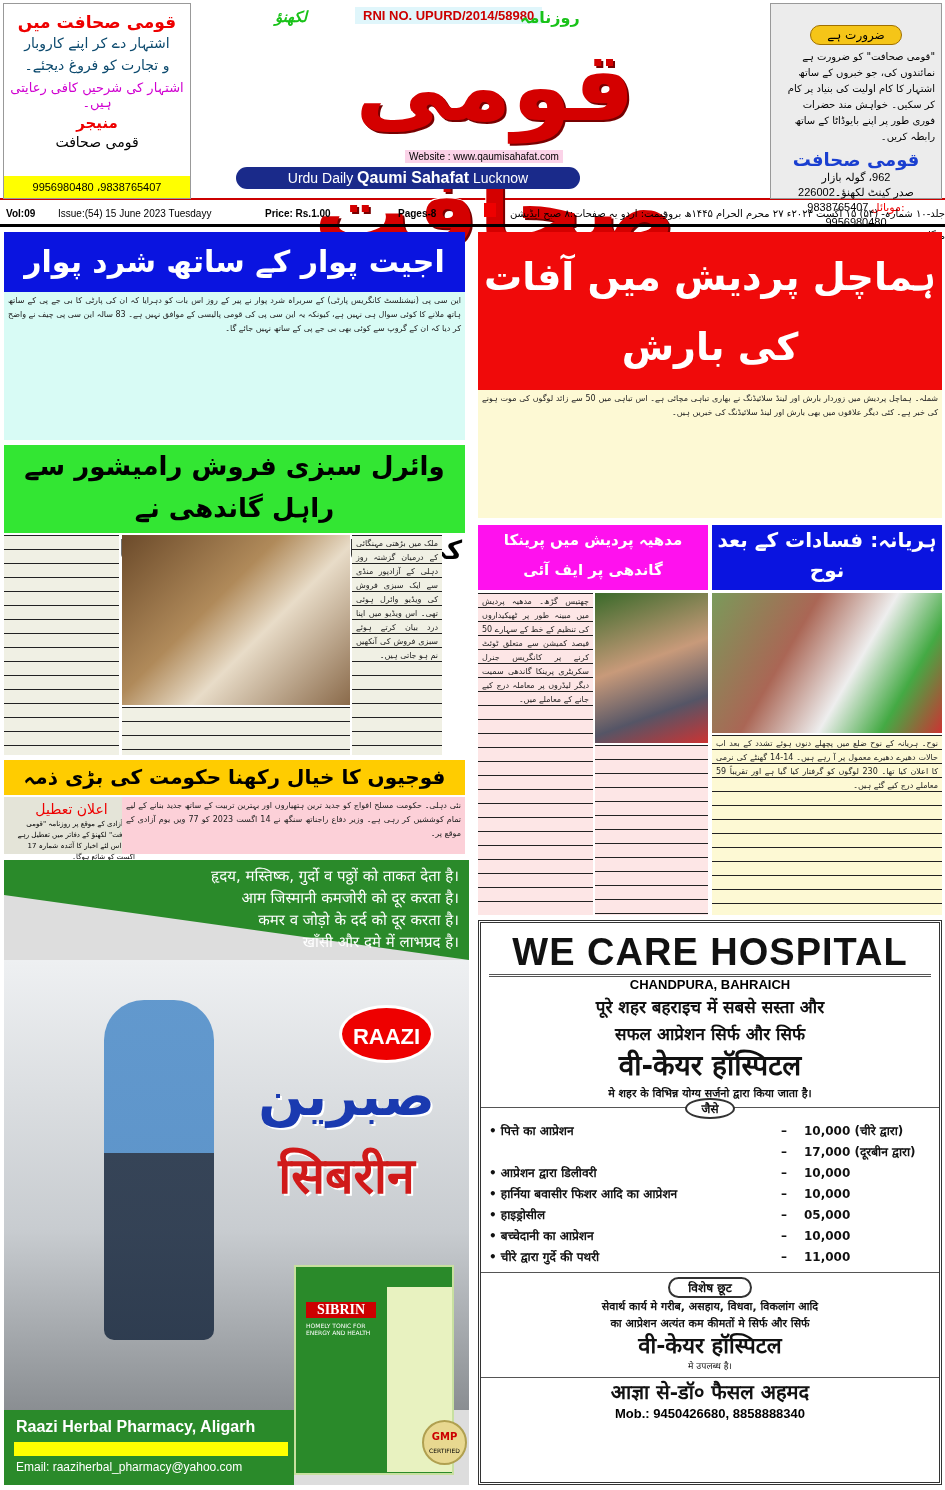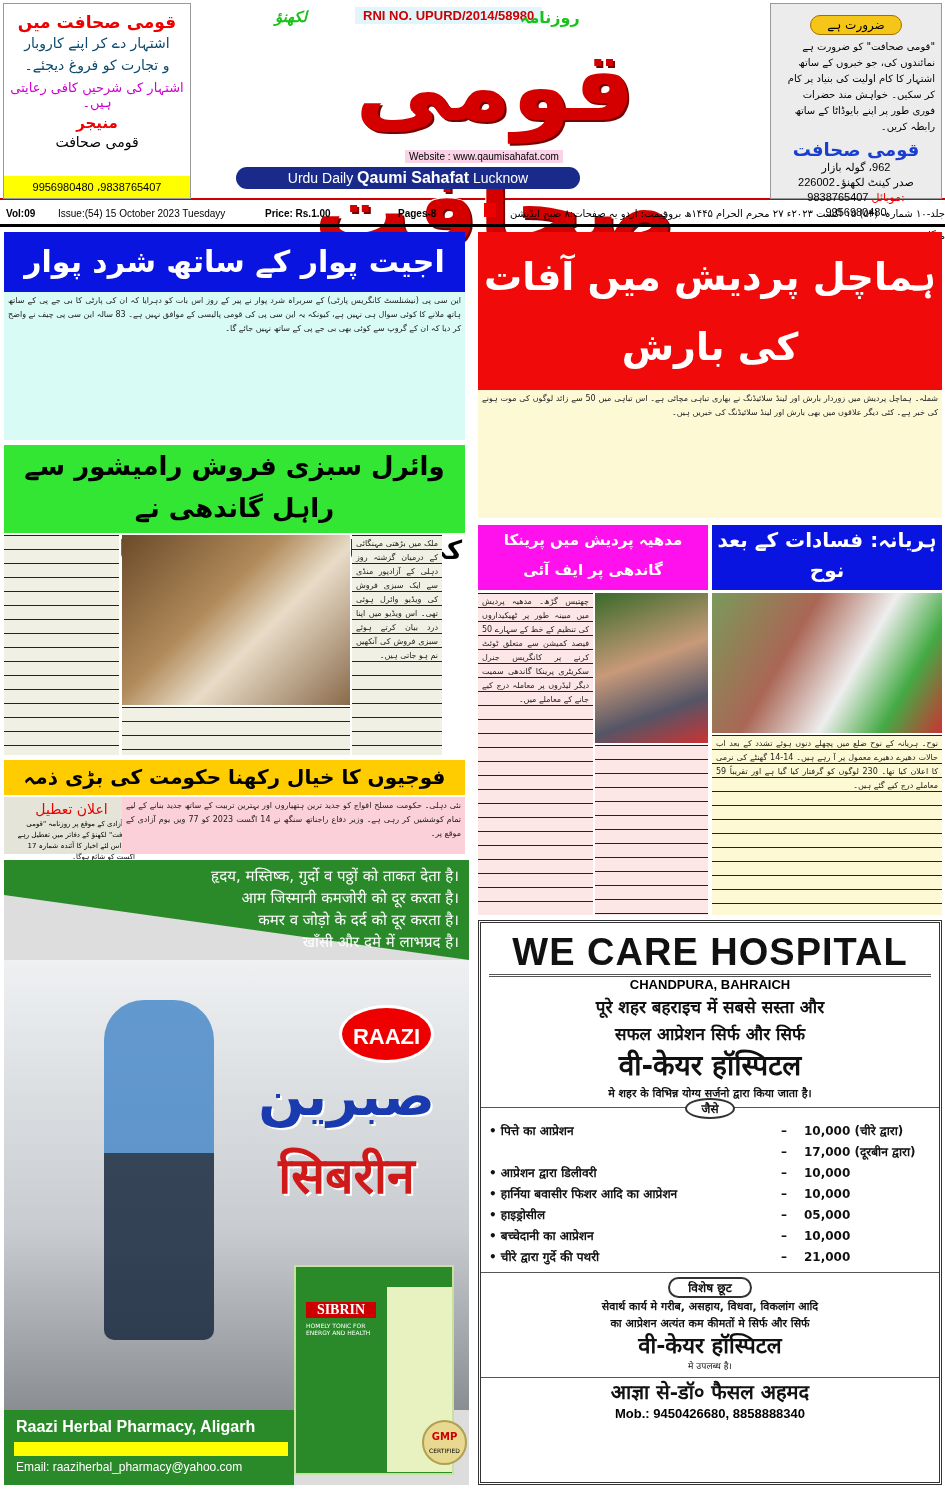--- a/index.html
+++ b/index.html
@@ -8,21 +8,21 @@
 .urdu{direction:rtl;font-family:"DejaVu Sans",sans-serif}
 .masthead{left:0;top:0;width:945px;height:200px;border-bottom:2px solid #c00}
 .ad-left{left:3px;top:3px;width:188px;height:196px;border:1px solid #999;background:#fff;text-align:center}
 .ad-left .t1{color:#e00;font-weight:bold;font-size:17px;margin-top:8px}
 .ad-left .t2{color:#0c4a6e;font-size:14px;line-height:22px}
 .ad-left .t3{color:#d000d0;font-size:13px;margin-top:4px}
 .ad-left .t4{color:#e00;font-weight:bold;font-size:15px;margin-top:4px}
 .ad-left .t5{color:#000;font-size:14px;margin-top:2px}
 .ad-left .phones{position:absolute;left:0;bottom:0;width:100%;height:22px;background:#ffff00;font-size:11px;line-height:22px;font-family:"Liberation Sans",sans-serif}
 .ad-right{left:770px;top:3px;width:172px;height:196px;border:1px solid #999;background:#ececec;text-align:center}
-.ad-right .pill{display:inline-block;background:#f5c518;border:1px solid #a07000;border-radius:12px;padding:2px 16px;margin-top:11px;font-size:12px;color:#000}
+.ad-right .pill{display:inline-block;background:#f5c518;border:1px solid #a07000;border-radius:12px;padding:2px 16px;margin-top:21px;font-size:12px;color:#000}
 .ad-right .body{font-size:10px;line-height:16px;padding:4px 6px;text-align:right}
 .ad-right .brand{color:#1a3fd0;font-size:18px;font-weight:bold}
 .ad-right .line{font-size:11px;font-family:"Liberation Sans",sans-serif;line-height:15px}
 .rni{left:355px;top:7px;background:#e0f6fb;color:#c00;font-weight:bold;font-size:13px;padding:1px 8px;font-family:"Liberation Sans",sans-serif}
 .lucknow{left:275px;top:8px;color:#19c219;font-size:15px;font-style:italic;font-weight:bold}
 .roznama{left:520px;top:8px;color:#19c219;font-size:16px;font-weight:bold}
 .big-logo{left:225px;top:25px;width:540px;height:125px;color:#d40000;font-size:96px;font-weight:bold;text-align:center;line-height:125px;text-shadow:2px 2px 0 #700,-1px -1px 0 #fff}
 .website{left:405px;top:150px;background:#fbd3e8;font-size:10px;padding:1px 4px;font-family:"Liberation Sans",sans-serif}
 .urdu-daily{left:236px;top:167px;width:344px;height:22px;background:#1a2a8a;border-radius:11px;color:#fff;font-size:14px;text-align:center;line-height:22px;font-family:"Liberation Sans",sans-serif}
 .urdu-daily b{font-size:16px}
@@ -82,21 +82,21 @@
     <div class="brand urdu">قومی صحافت</div>
     <div class="line urdu">962، گولہ بازار</div>
     <div class="line urdu">صدر کینٹ لکھنؤ۔226002</div>
     <div class="line"><span>9838765407</span> <span style="color:#e00" class="urdu">موبائل:</span></div>
     <div class="line">9956980480</div>
   </div>
 </div>
 
 <div class="abs infobar">
   <span style="left:6px;font-weight:bold">Vol:09</span>
-  <span style="left:58px">Issue:(54) 15  October 2023  Tuesdayy</span>
+  <span style="left:58px">Issue:(54) 15  June 2023  Tuesdayy</span>
   <span style="left:265px;font-weight:bold">Price: Rs.1.00</span>
   <span style="left:398px;font-weight:bold">Pages-8</span>
   <span class="redsq"></span>
   <span class="urdu" style="left:510px">قیمت: اردو یہ صفحات:۸ صبح ایڈیشن</span>
   <span class="urdu" style="left:660px">جلد-۱۰ شمارہ- (۵۴) ۱۵ اگست ۲۰۲۳ء ۲۷ محرم الحرام ۱۴۴۵ھ بروز منگل</span>
 </div>
 
 <div class="abs headline hb">اجیت پوار کے ساتھ شرد پوار کی سیکرٹ میٹنگ</div>
 <div class="abs hb-text col-text stripe" style="background-color:#d8fbf5">
   <span>این سی پی (نیشنلسٹ کانگریس پارٹی) کے سربراہ شرد پوار نے پیر کے روز اس بات کو دہرایا کہ ان کی پارٹی کا بی جے پی کے ساتھ ہاتھ ملانے کا کوئی سوال ہی نہیں ہے، کیونکہ یہ این سی پی کی قومی پالیسی کے موافق نہیں ہے۔ 83 سالہ این سی پی چیف نے واضح کر دیا کہ ان کے گروپ سے کوئی بھی بی جے پی کے ساتھ نہیں جائے گا۔</span>
@@ -213,21 +213,21 @@
         <span>05,000</span>
       </div>
     <div class="price-row">
         <span class="lbl">• बच्चेदानी का आप्रेशन</span>
         <span class="dash">–</span>
         <span>10,000</span>
       </div>
     <div class="price-row">
         <span class="lbl">• चीरे द्वारा गुर्दे की पथरी</span>
         <span class="dash">–</span>
-        <span>21,000</span>
+        <span>11,000</span>
       </div>
   </div>
   <div style="border-top:1px solid #555;margin-top:4px;text-align:center">
     <span class="deva" style="display:inline-block;border:2px solid #333;border-radius:14px;padding:0 18px;font-weight:bold;font-size:12px;margin-top:4px">विशेष छूट</span>
     <div class="deva" style="font-size:11px;font-weight:bold;line-height:17px">सेवार्थ कार्य मे गरीब, असहाय, विधवा, विकलांग आदि</div>
     <div class="deva" style="font-size:11px;font-weight:bold;line-height:17px">का आप्रेशन अत्यंत कम कीमतों मे सिर्फ और सिर्फ</div>
     <div class="deva" style="font-size:22px;font-weight:900;line-height:28px">वी-केयर हॉस्पिटल</div>
     <div class="deva" style="font-size:9px;line-height:13px">मे उपलब्ध है।</div>
   </div>
   <div style="border-top:1px solid #555;margin-top:4px;text-align:center">

